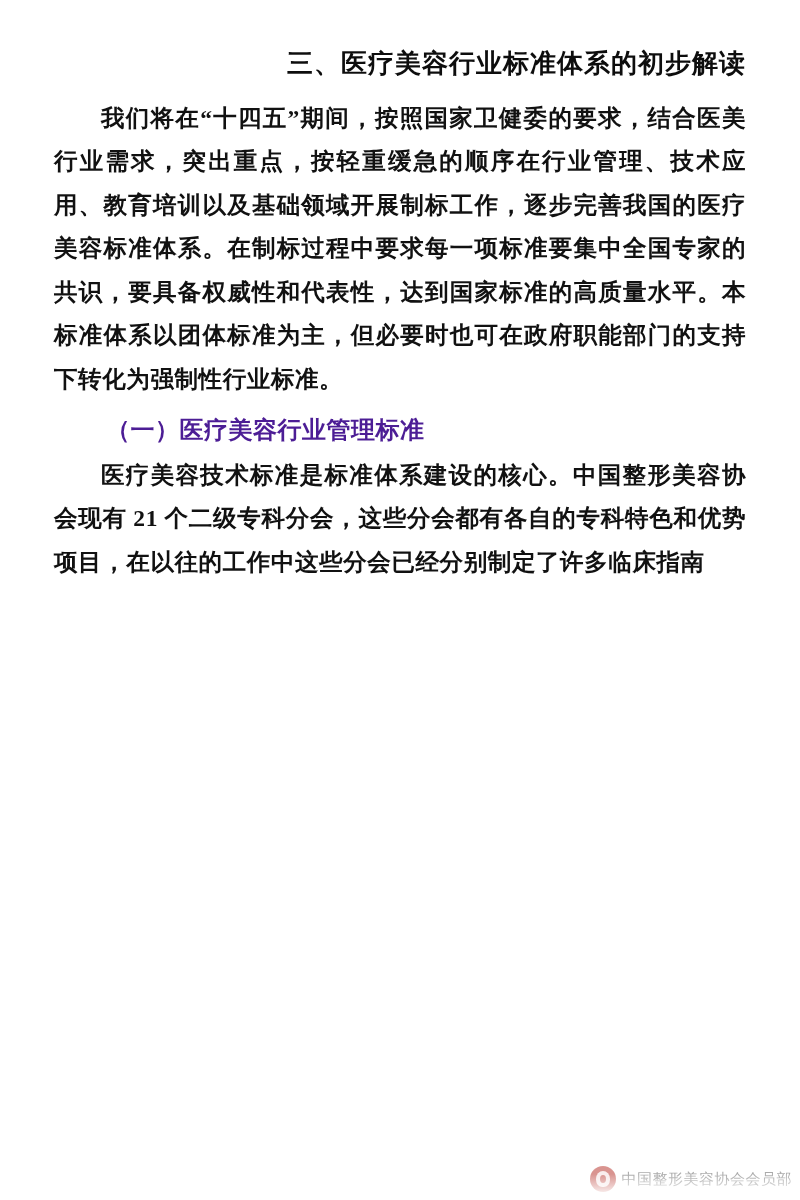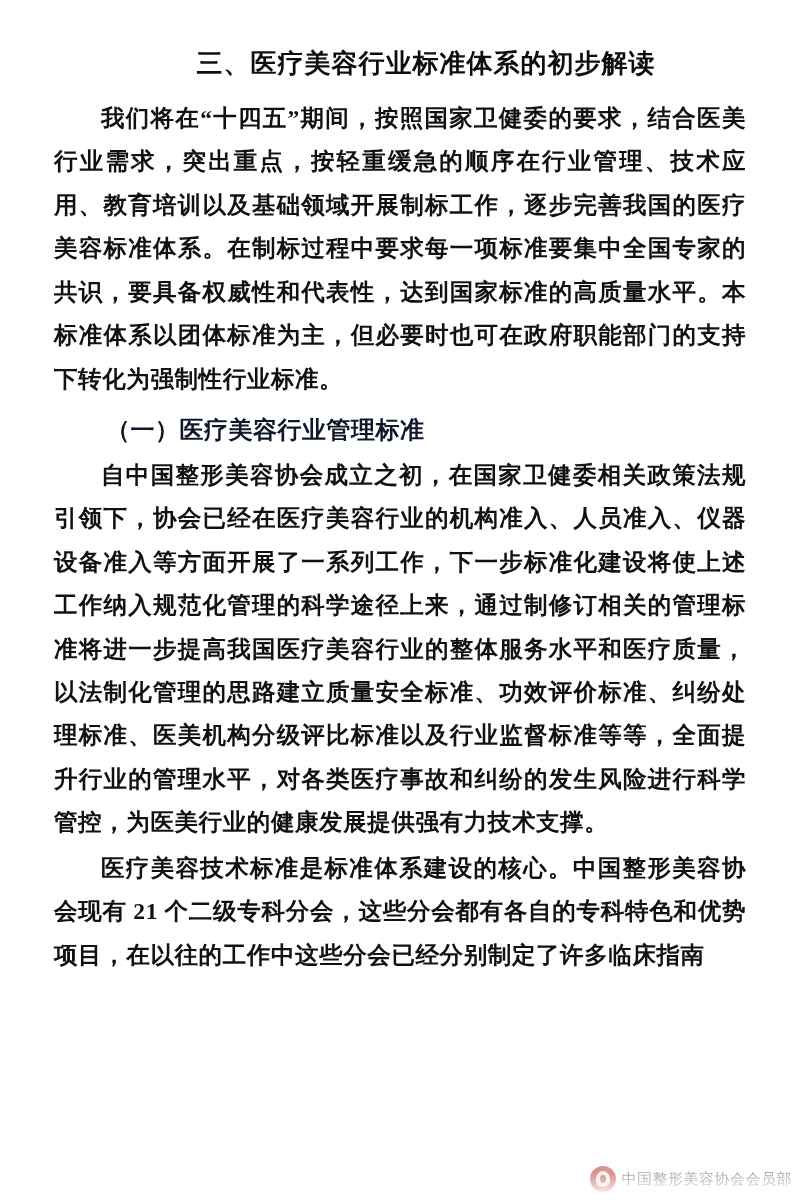--- a/index.html
+++ b/index.html
@@ -19,34 +19,34 @@
     position: relative;
     width: 800px;
     height: 1200px;
     box-sizing: border-box;
     padding: 44px 54px 0 54px;
   }
   .doc-heading {
     font-size: 26px;
     font-weight: bold;
     letter-spacing: 1px;
-    text-align: center;
+    text-align: right;
     margin: 0 0 14px 0;
     padding-left: 52px;
     line-height: 1.5;
     color: #0d0d0d;
   }
   .sub-heading {
     font-size: 24px;
     font-weight: bold;
     letter-spacing: 0.5px;
     margin: 10px 0 4px 0;
     padding-left: 52px;
     line-height: 1.6;
-    color: #0f172a;
+    color: #4c1d95;
   }
   .para {
     font-size: 23.5px;
     line-height: 1.85;
     text-align: justify;
     text-justify: inter-ideograph;
     text-indent: 2em;
     margin: 0 0 2px 0;
     letter-spacing: 0.6px;
     color: #111;
@@ -114,21 +114,20 @@
 <body>
 
 <div class="page">
 
   <h1 class="doc-heading">三、医疗美容行业标准体系的初步解读</h1>
 
   <p class="para">我们将在“十四五”期间，按照国家卫健委的要求，结合医美行业需求，突出重点，按轻重缓急的顺序在行业管理、技术应用、教育培训以及基础领域开展制标工作，逐步完善我国的医疗美容标准体系。在制标过程中要求每一项标准要集中全国专家的共识，要具备权威性和代表性，达到国家标准的高质量水平。本标准体系以团体标准为主，但必要时也可在政府职能部门的支持下转化为强制性行业标准。</p>
 
   <h2 class="sub-heading">（一）医疗美容行业管理标准</h2>
 
-  <p class="para">自中国整形美容协会成立之初，在国家卫健委相关政策法规引领下，协会已经在医疗美容行业的机构准入、人员准入、仪器设备准入等方面开展了一系列工作，下一步标准化建设将使上述工作纳入规范化管理的科学途径上来，通过制修订相关的管理标准将进一步提高我国医疗美容行业的整体服务水平和医疗质量，以法制化管理的思路建立质量安全标准、功效评价标准、纠纷处理标准、医美机构分级评比标准以及行业监督标准等等，全面提升行业的管理水平，对各类医疗事故和纠纷的发生风险进行科学管控，为医美行业的健康发展提供强有力技术支撑。</p>
 
 
   <p class="para tight">医疗美容技术标准是标准体系建设的核心。中国整形美容协会现有 21 个二级专科分会，这些分会都有各自的专科特色和优势项目，在以往的工作中这些分会已经分别制定了许多临床指南</p>
 
   <div class="watermark">
     <span class="wm-logo"></span>
     <span class="wm-text">中国整形美容协会会员部</span>
   </div>
 
   <div class="fade-bottom"></div>

